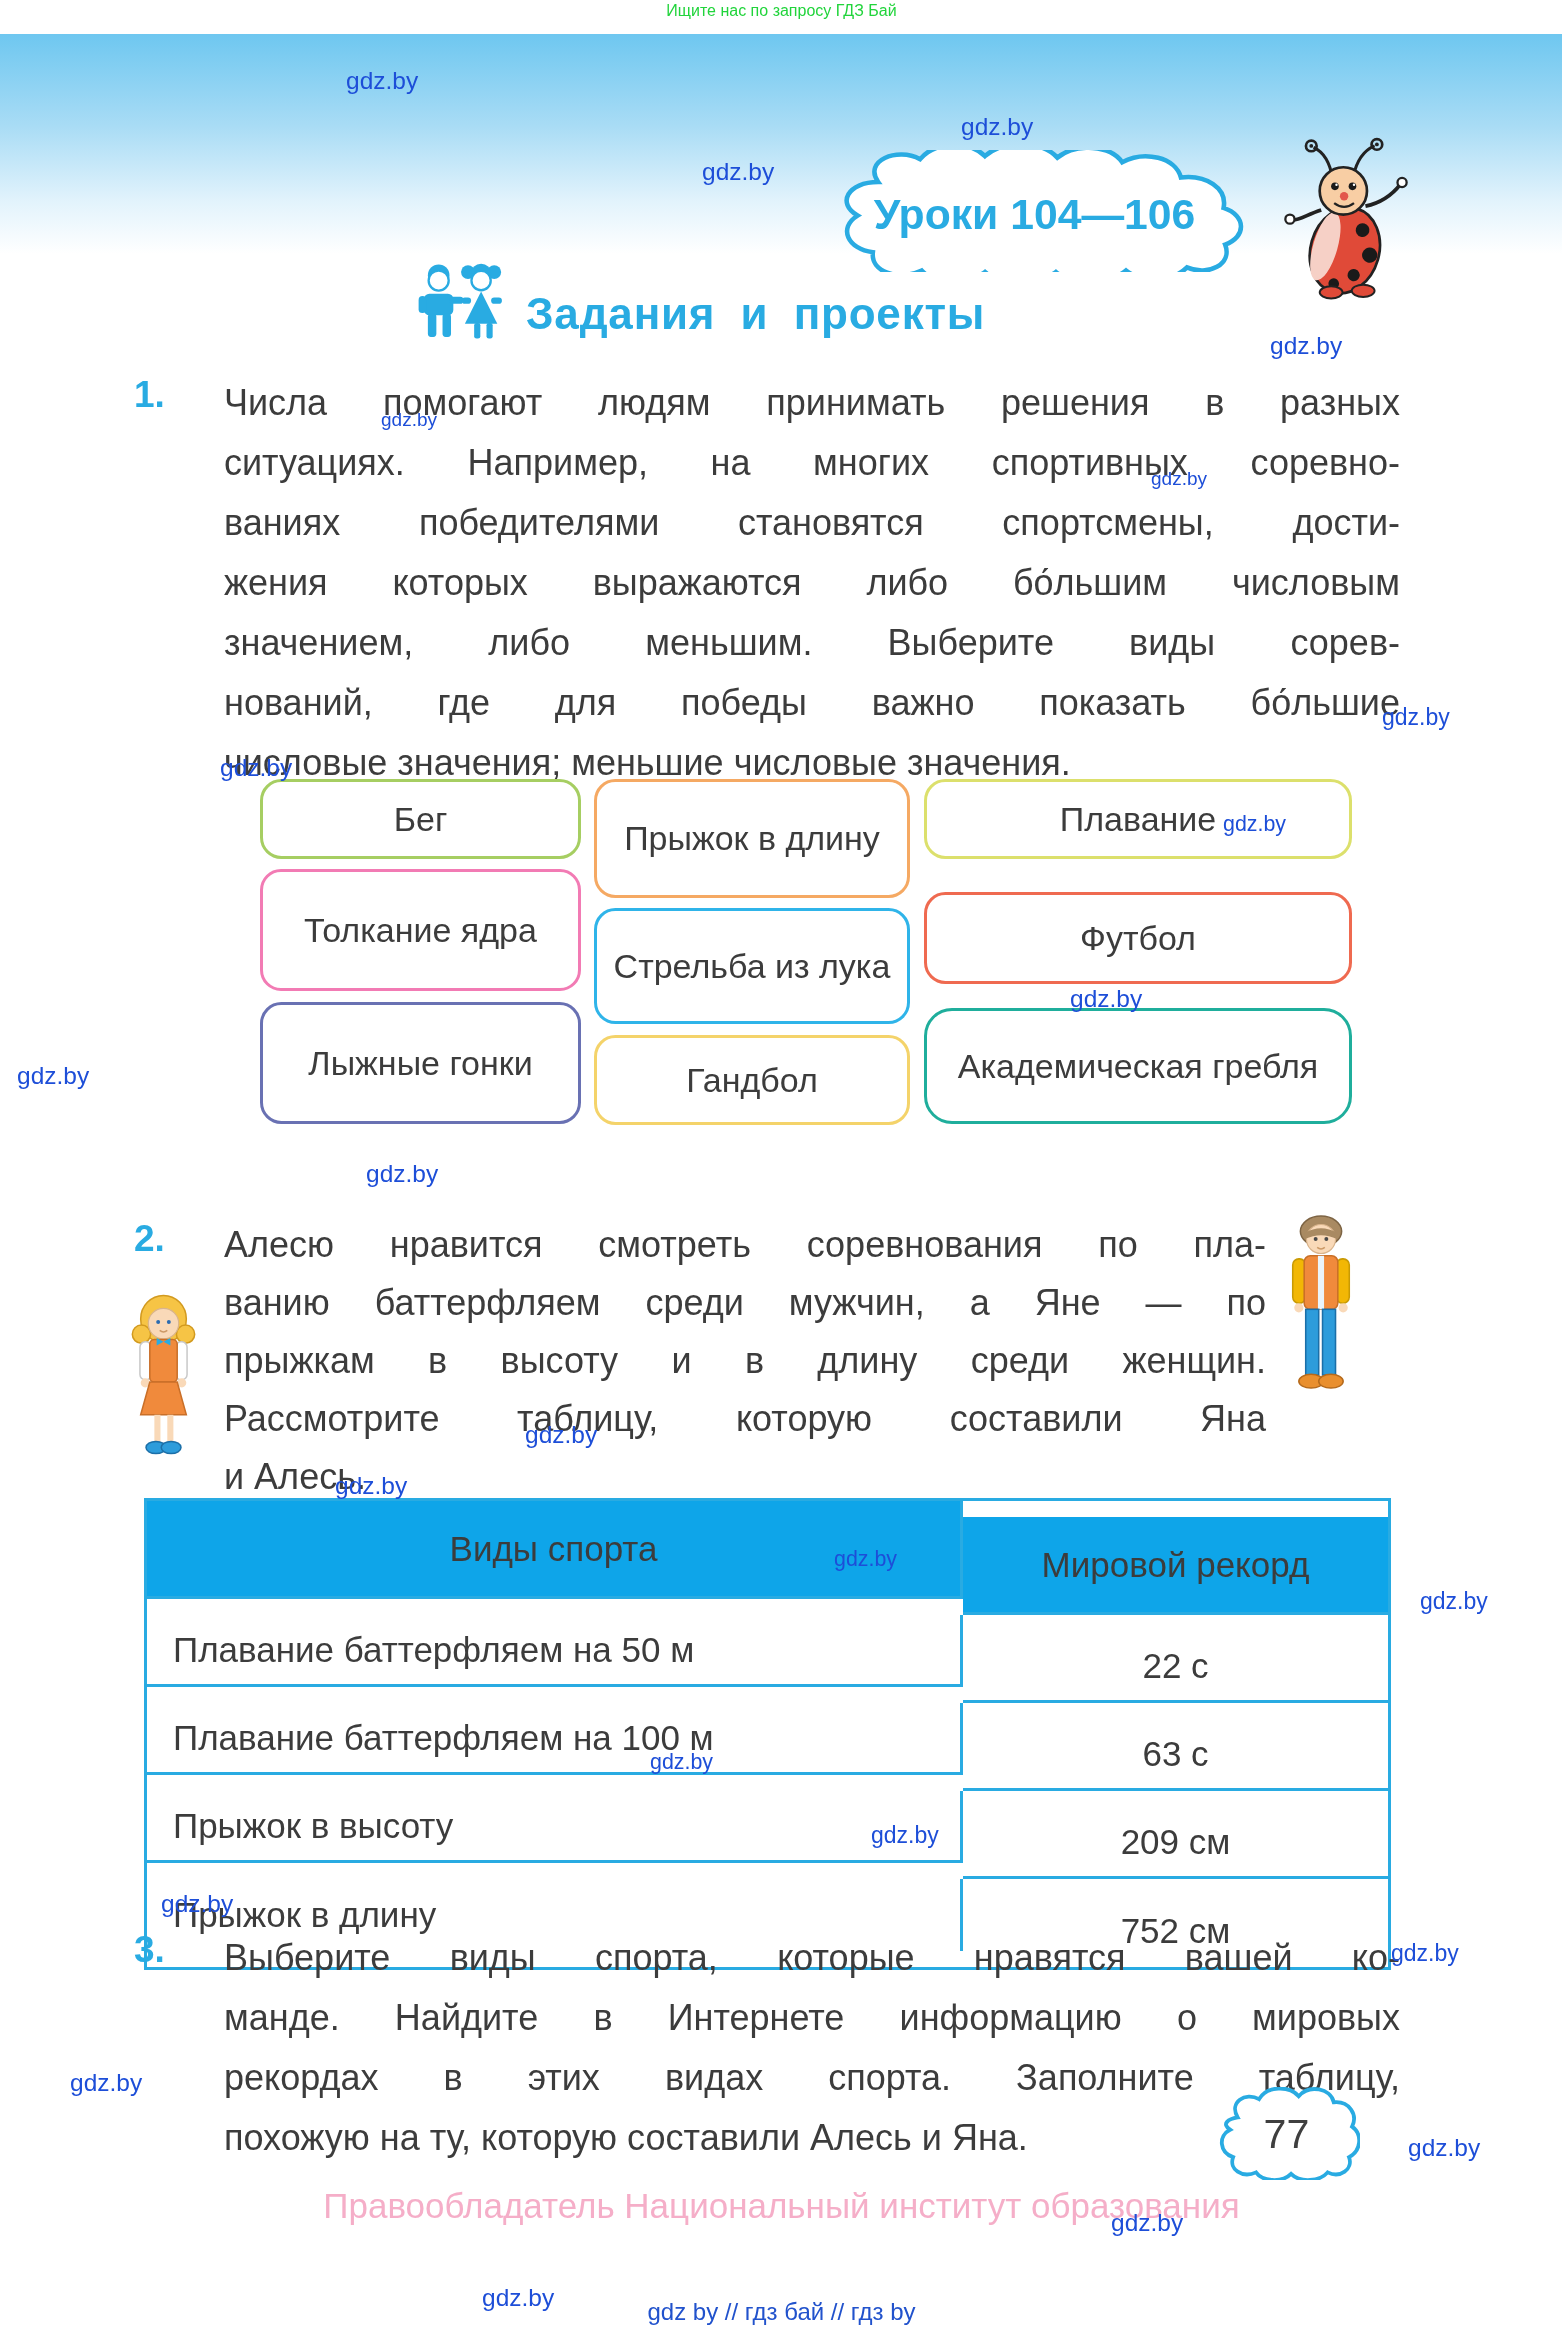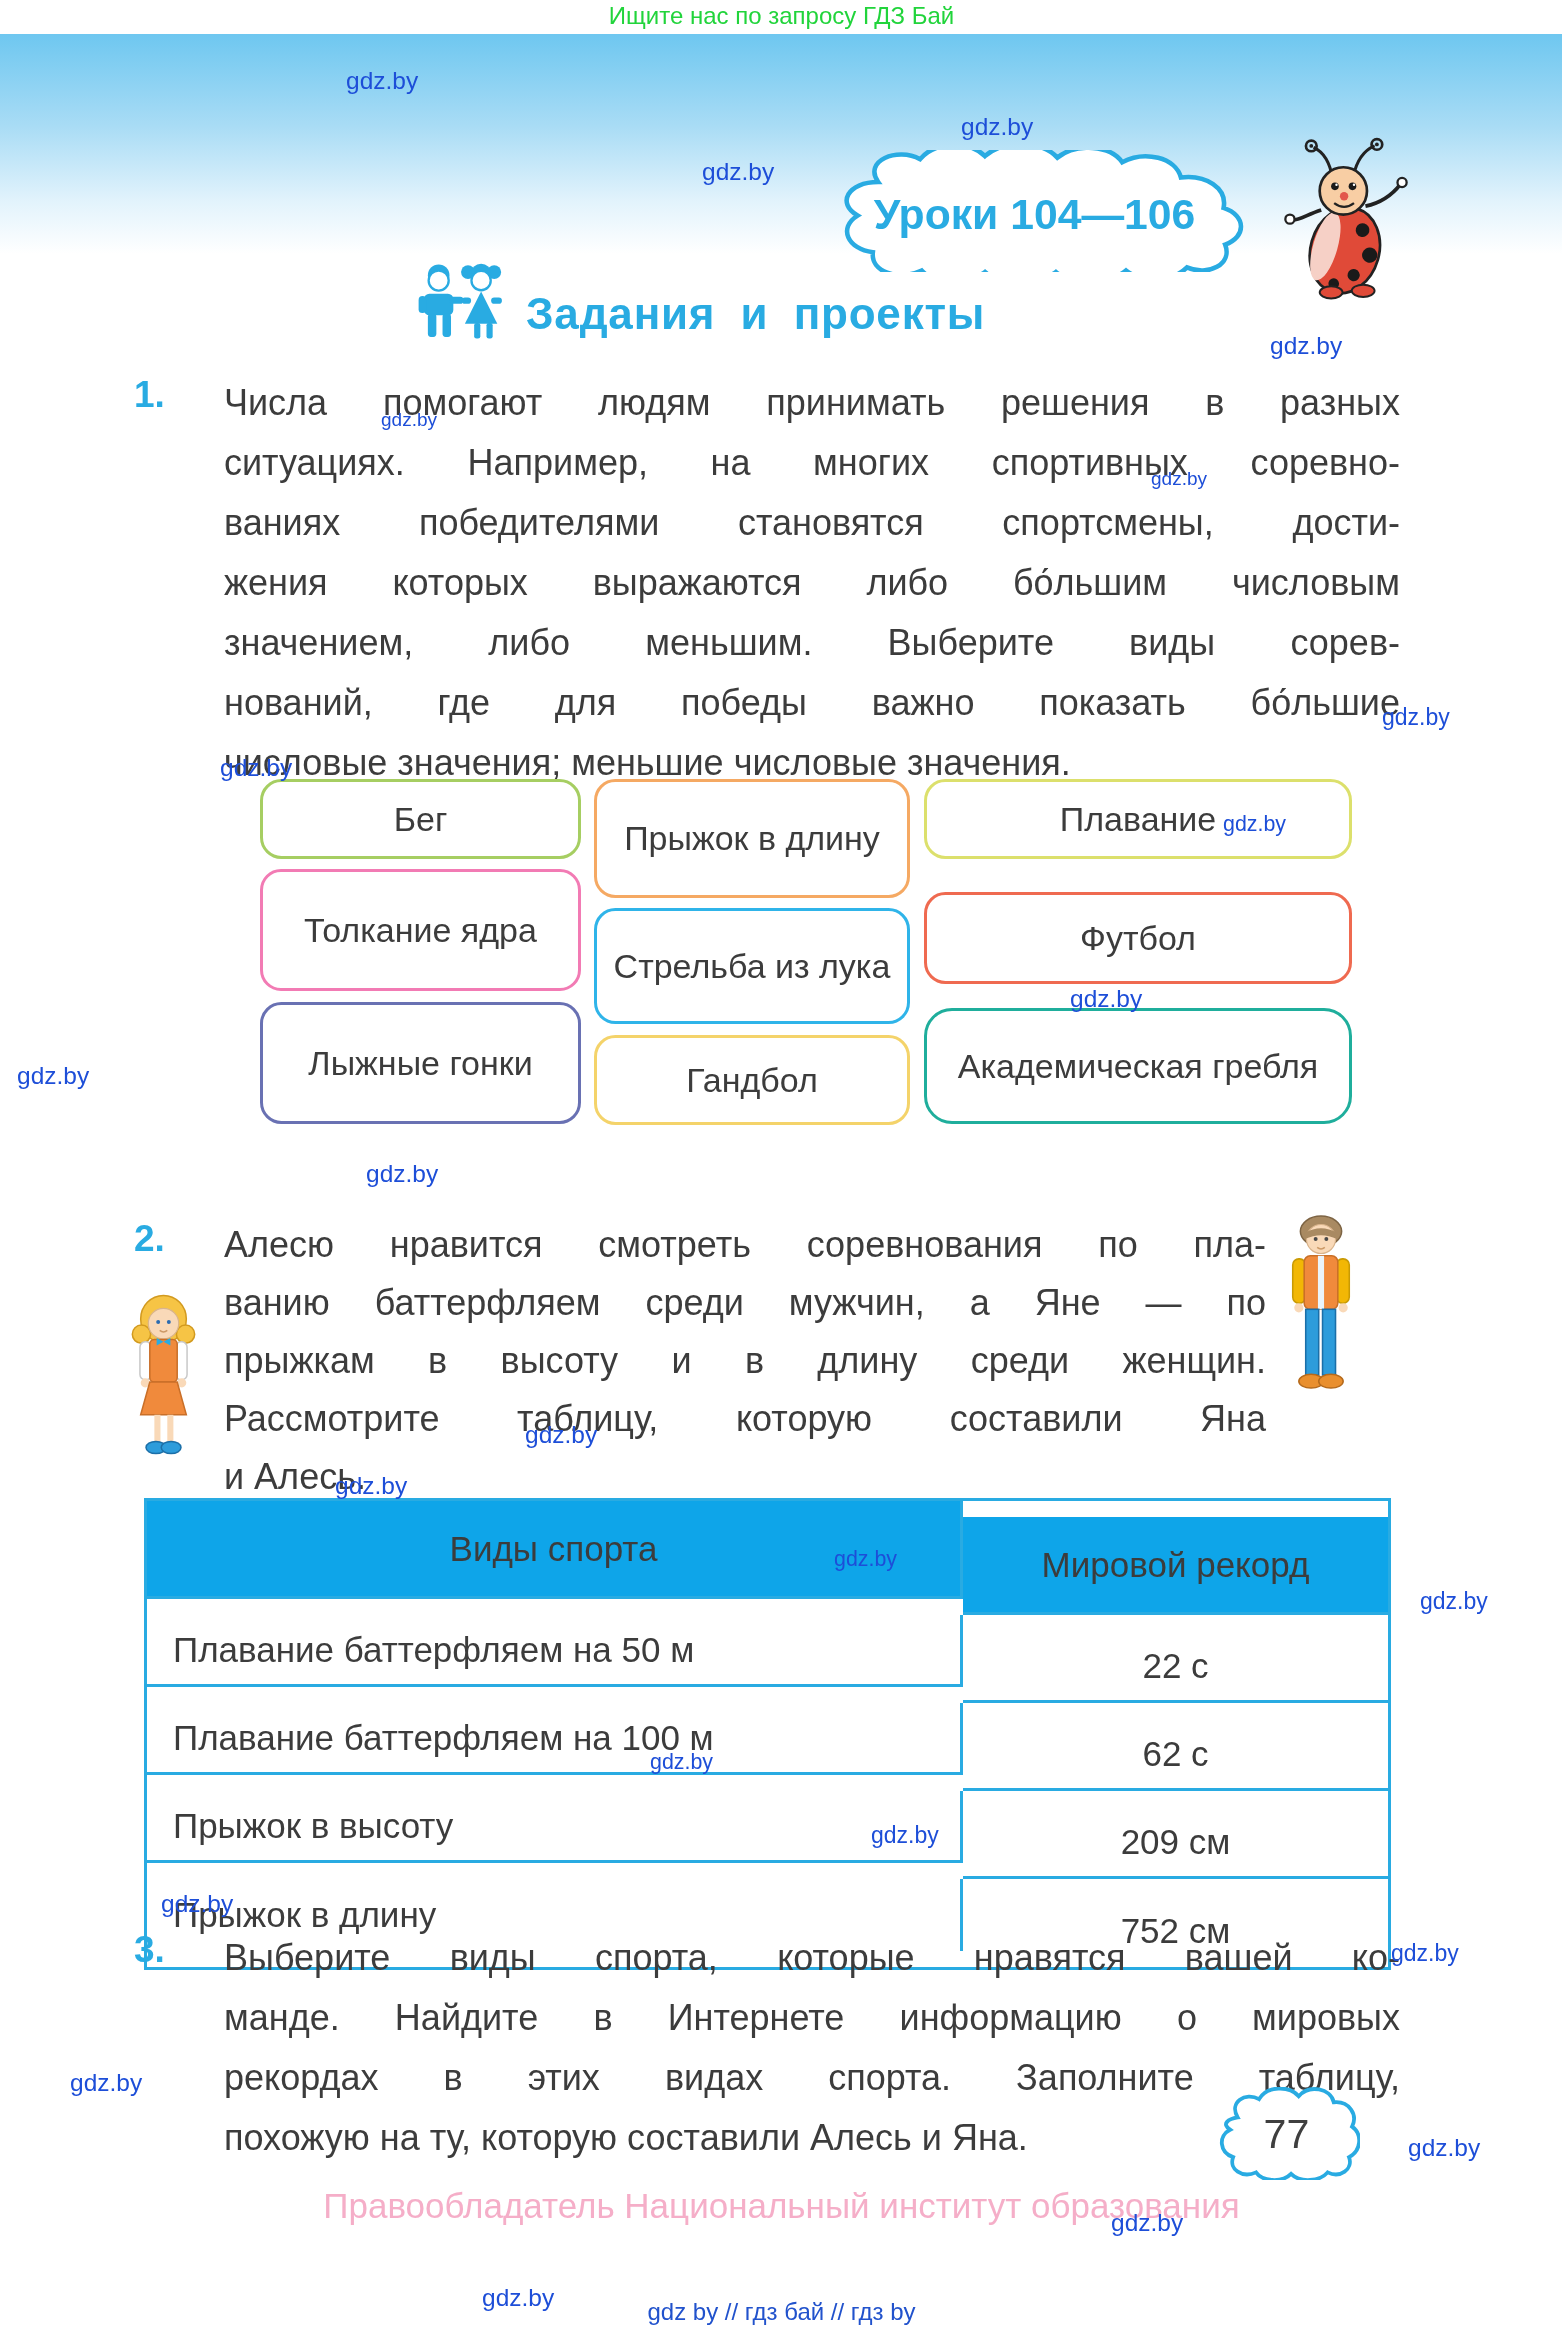--- a/index.html
+++ b/index.html
@@ -1,20 +1,20 @@
 <!DOCTYPE html>
 <html style="font-size:12.2px"><head>
 <meta charset="utf-8">
 <style>
   html,body{margin:0;padding:0;background:#fff;}
   #page{position:relative;width:1563px;height:2330px;background:#ffffff;overflow:hidden;
         font-family:"Liberation Sans", sans-serif;color:#3c3c3c;}
   
   .top-banner{position:absolute;top:1.5px;left:0;right:0;text-align:center;
-              font-size:24px;color:#21d43b;}
+              font-size:16px;color:#21d43b;}
   .sky{position:absolute;left:0;top:34px;width:100%;height:220px;
        background:linear-gradient(180deg,#6ec7f0 0%,#a9dcf5 42%,#e2f3fc 76%,#ffffff 100%);}
   .lesson-cloud{position:absolute;left:805px;top:150px;width:459px;height:122px;}
   .ladybug{position:absolute;left:1279px;top:136px;width:134px;height:164px;}
   .children{position:absolute;left:409px;top:259px;width:101px;height:81px;}
   .section-title{position:absolute;left:526px;top:289px;font-size:44px;font-weight:bold;
                  color:#29abe2;word-spacing:12.2px;letter-spacing:0.8px;}
   
   .ex-num{position:absolute;left:134px;font-size:37px;font-weight:bold;color:#29abe2;}
   .para{position:absolute;left:224px;font-size:36px;line-height:60px;color:#3c3c3c;}
@@ -208,21 +208,21 @@
       <div class="t-cell c1">Виды спорта</div>
       <div class="t-cell c2">Мировой рекорд</div>
     </div>
     <div class="t-body">
       <div class="t-row">
         <div class="t-cell c1">Плавание баттерфляем на 50 м</div>
         <div class="t-cell c2">22 с</div>
       </div>
       <div class="t-row">
         <div class="t-cell c1">Плавание баттерфляем на 100 м</div>
-        <div class="t-cell c2">62 с</div>
+        <div class="t-cell c2">63 с</div>
       </div>
       <div class="t-row">
         <div class="t-cell c1">Прыжок в высоту</div>
         <div class="t-cell c2">209 см</div>
       </div>
       <div class="t-row lastrow">
         <div class="t-cell c1">Прыжок в длину</div>
         <div class="t-cell c2">752 см</div>
       </div>
     </div>

